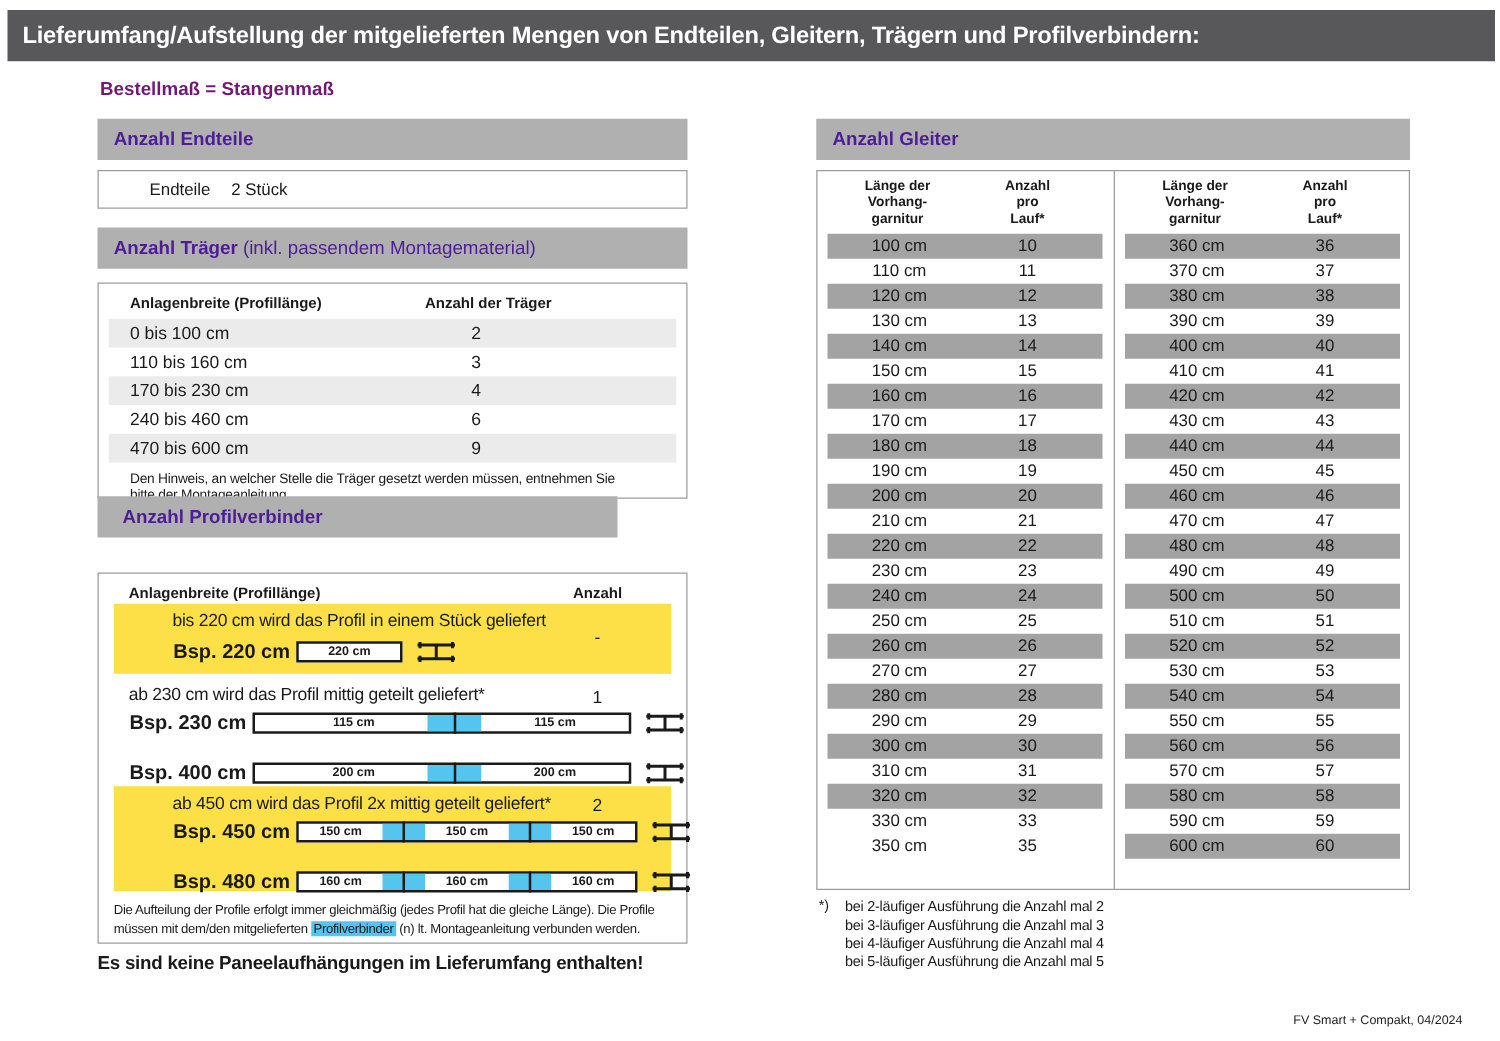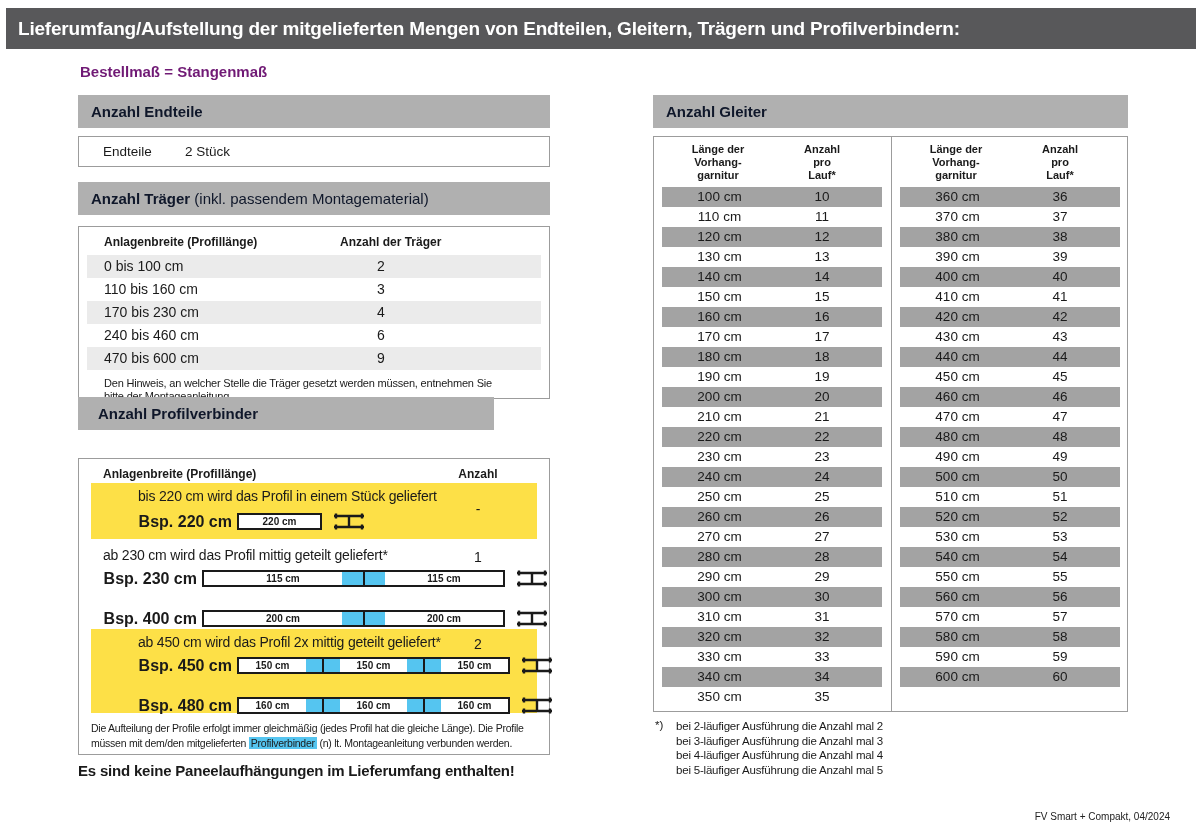--- a/index.html
+++ b/index.html
@@ -7,30 +7,30 @@
         font-family:"Liberation Sans", sans-serif;color:#1a1a1a;}
 
   
   .titlebar{position:absolute;left:6px;top:8px;right:4px;height:41px;background:#58585a;
             color:#fff;font-size:19px;font-weight:bold;line-height:41px;padding-left:12px;
             letter-spacing:-0.2px;box-sizing:border-box;}
   .subtitle{position:absolute;left:80px;top:63px;font-size:15px;font-weight:bold;color:#701a75;}
 
   
   .secbar{position:absolute;height:33px;background:#b0b0b0;line-height:33px;
-          padding-left:13px;font-size:15px;color:#0f172a;box-sizing:border-box;}
+          padding-left:13px;font-size:15px;color:#4c1d95;box-sizing:border-box;}
   .secbar .b{font-weight:bold;}
   .secbar .r{font-weight:normal;}
 
   .box{position:absolute;border:1px solid #9c9c9c;background:#fff;box-sizing:content-box;}
 
   
   .pos-endteile-bar{left:78px;top:95px;width:472px;}
   .pos-endteile-box{left:78px;top:136px;width:470px;height:29px;display:flex;align-items:center;font-size:13.5px;}
-  .et-label{margin-left:24px;width:82px;}
+  .et-label{margin-left:24px;width:82px;text-align:center;}
 
   
   .pos-traeger-bar{left:78px;top:182px;width:472px;}
   .pos-traeger-box{left:78px;top:226px;width:470px;height:171px;}
   .t-head{margin:0 8px;padding-top:8px;height:20px;display:flex;font-weight:bold;font-size:12px;}
   .t-c1{flex:0 0 236px;padding-left:17px;}
   .t-c2{flex:1;}
   .t-row{margin:0 8px;height:23px;line-height:23px;font-size:14px;display:flex;}
   .t-row.alt{background:#ebebeb;}
   .t-row .t-c2{padding-left:37px;box-sizing:border-box;}
@@ -385,24 +385,20 @@
           <div class="grow alt">
             <div class="gc1">320 cm</div>
             <div class="gc2">32</div>
           </div>
 
           <div class="grow">
             <div class="gc1">330 cm</div>
             <div class="gc2">33</div>
           </div>
 
-          <div class="grow alt">
-            <div class="gc1">340 cm</div>
-            <div class="gc2">34</div>
-          </div>
 
           <div class="grow">
             <div class="gc1">350 cm</div>
             <div class="gc2">35</div>
           </div>
         </div>
     </div>
     <div class="ghalf right">
       <div class="ghead">
         <div class="gc1">

